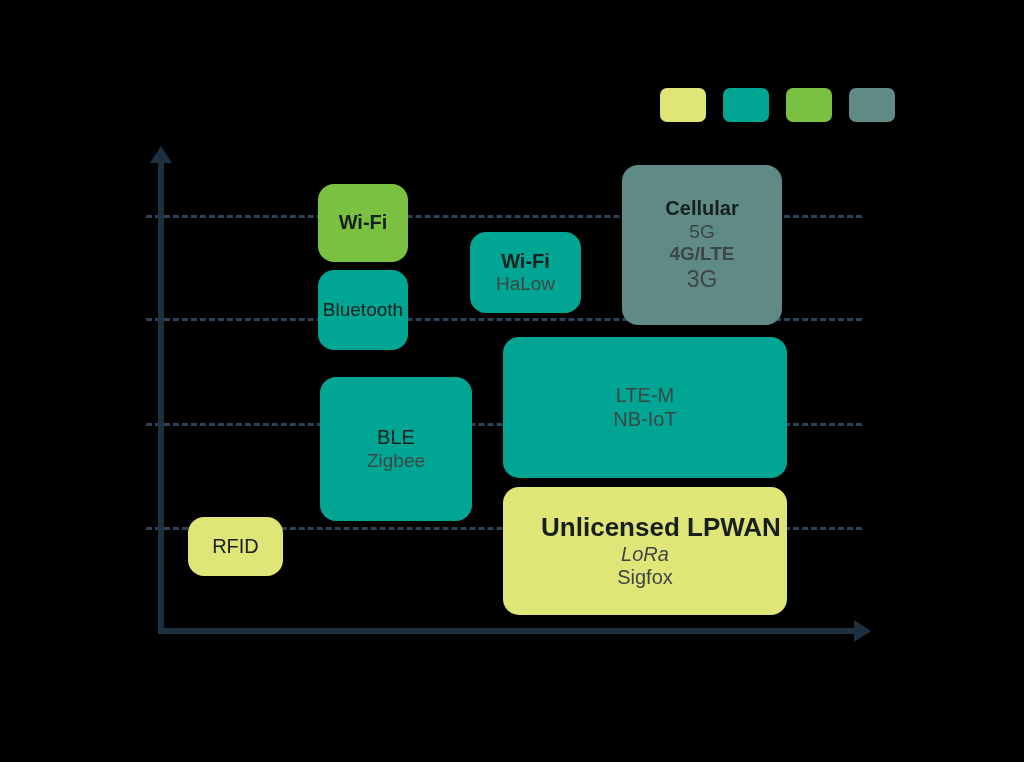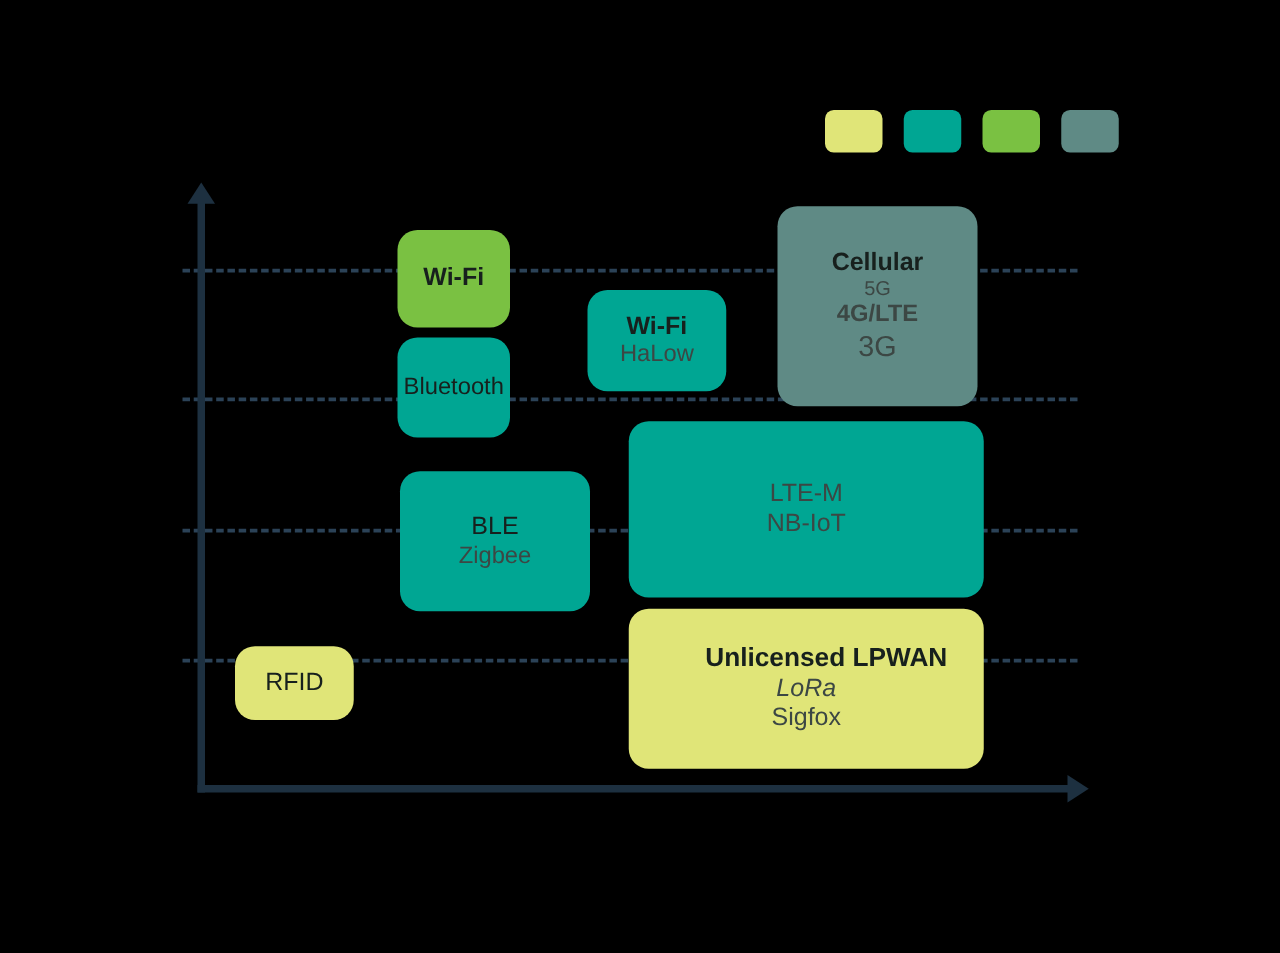--- a/index.html
+++ b/index.html
@@ -170,34 +170,34 @@
       </div>
       <div class="box plain" style="left: 318px; top: 270px; width: 90px; height: 80px; background: rgb(0, 166, 147);">
         <div class="box-title" style="font-size: 19px;">Bluetooth</div>
       </div>
       <div class="box" style="left: 470px; top: 232px; width: 111px; height: 81px; background: rgb(0, 166, 147);">
         <div class="box-title" style="font-size: 20px;">Wi-Fi</div>
         <div class="box-sub" style="font-size: 19px;">HaLow</div>
       </div>
       <div class="box" style="left: 622px; top: 165px; width: 160px; height: 160px; background: rgb(95, 138, 133);">
         <div class="box-title" style="font-size: 20px;">Cellular</div>
-        <div class="box-sub" style="font-size: 16px;">5G</div>
+        <div class="box-sub" style="font-size: 19px;">5G</div>
         <div class="box-sub" style="font-size: 19px; font-weight: bold;">4G/LTE</div>
         <div class="box-sub" style="font-size: 23px; text-align: right;">3G</div>
       </div>
-      <div class="box plain" style="left: 320px; top: 377px; width: 152px; height: 112px; background: rgb(0, 166, 147);">
+      <div class="box plain" style="left: 320px; top: 377px; width: 152px; height: 144px; background: rgb(0, 166, 147);">
         <div class="box-title" style="font-size: 20px;">BLE</div>
         <div class="box-sub" style="font-size: 19px;">Zigbee</div>
       </div>
       <div class="box" style="left: 503px; top: 337px; width: 284px; height: 141px; background: rgb(0, 166, 147);">
         <div class="box-sub" style="font-size: 20px;">LTE-M</div>
         <div class="box-sub" style="font-size: 20px;">NB-IoT</div>
       </div>
       <div class="box" style="left: 503px; top: 487px; width: 284px; height: 128px; background: rgb(224, 229, 120);">
-        <div class="box-title" style="font-size: 21px; margin-left: 32px;">Unlicensed LPWAN</div>
+        <div class="box-title" style="font-size: 26px; margin-left: 32px;">Unlicensed LPWAN</div>
         <div class="box-sub" style="font-size: 20px; font-style: italic;">LoRa</div>
         <div class="box-sub" style="font-size: 20px;">Sigfox</div>
       </div>
       <div class="box plain" style="left: 188px; top: 517px; width: 95px; height: 59px; background: rgb(224, 229, 120);">
         <div class="box-title" style="font-size: 20px;">RFID</div>
       </div>
     </div>
 
 
 </div>

